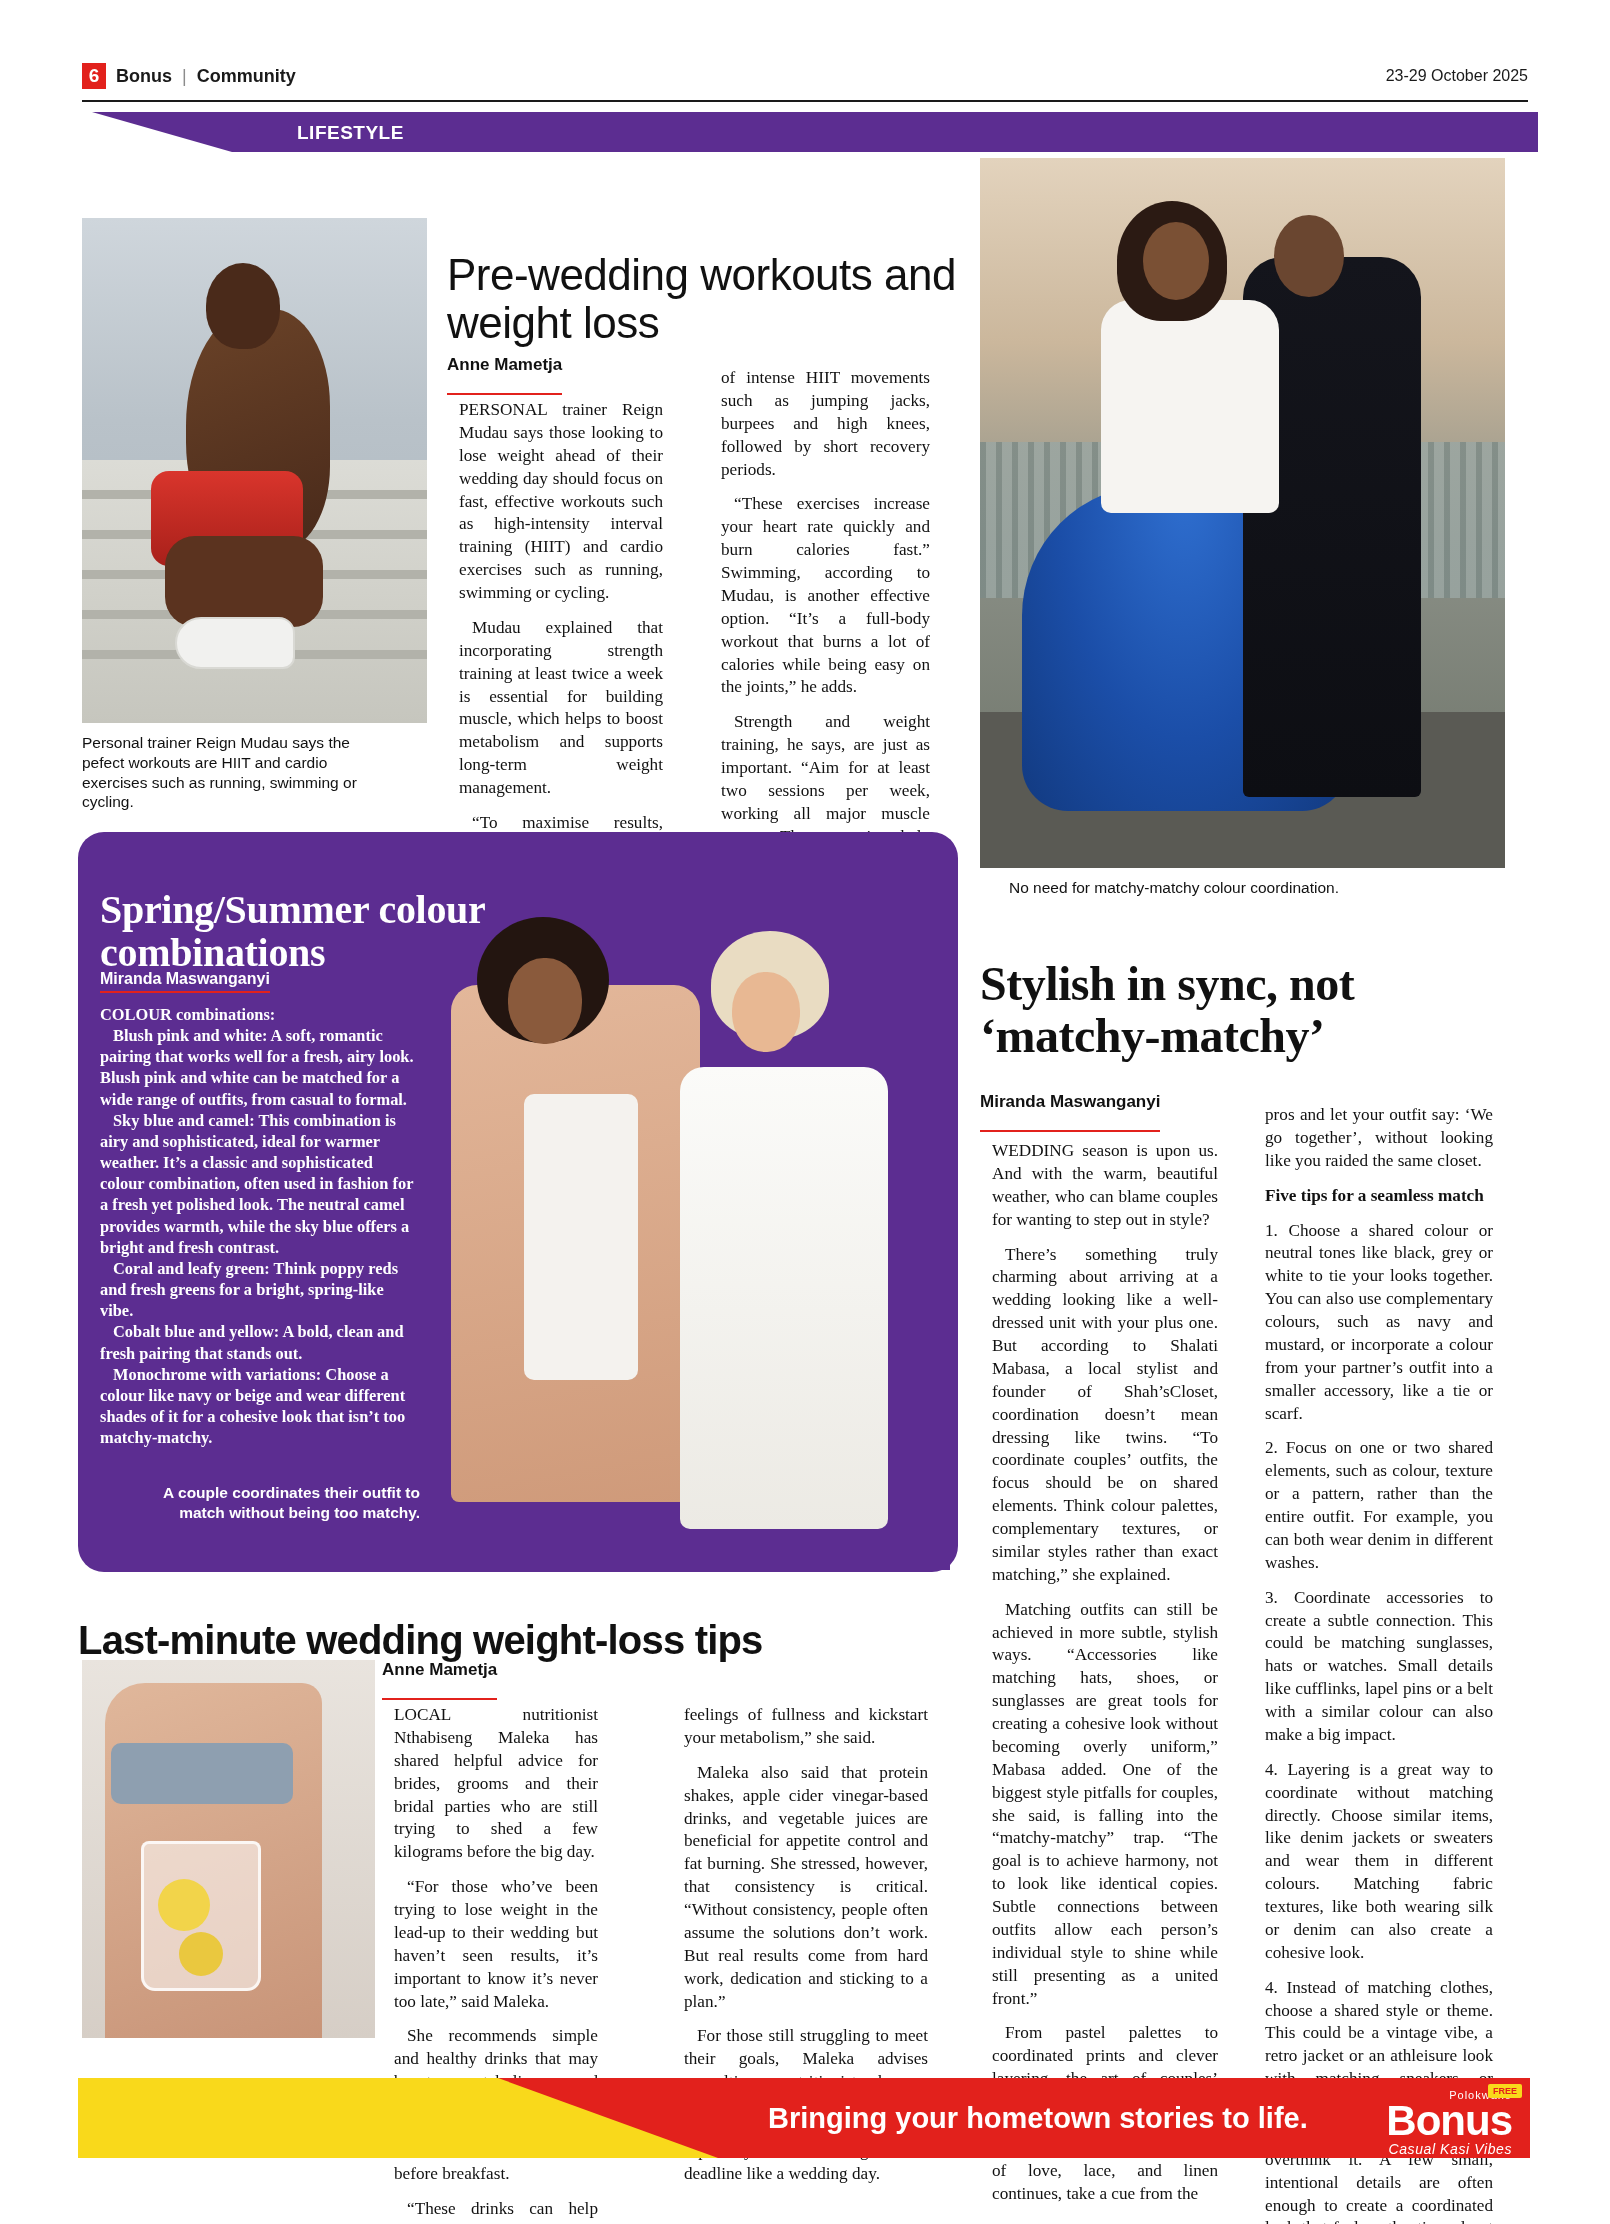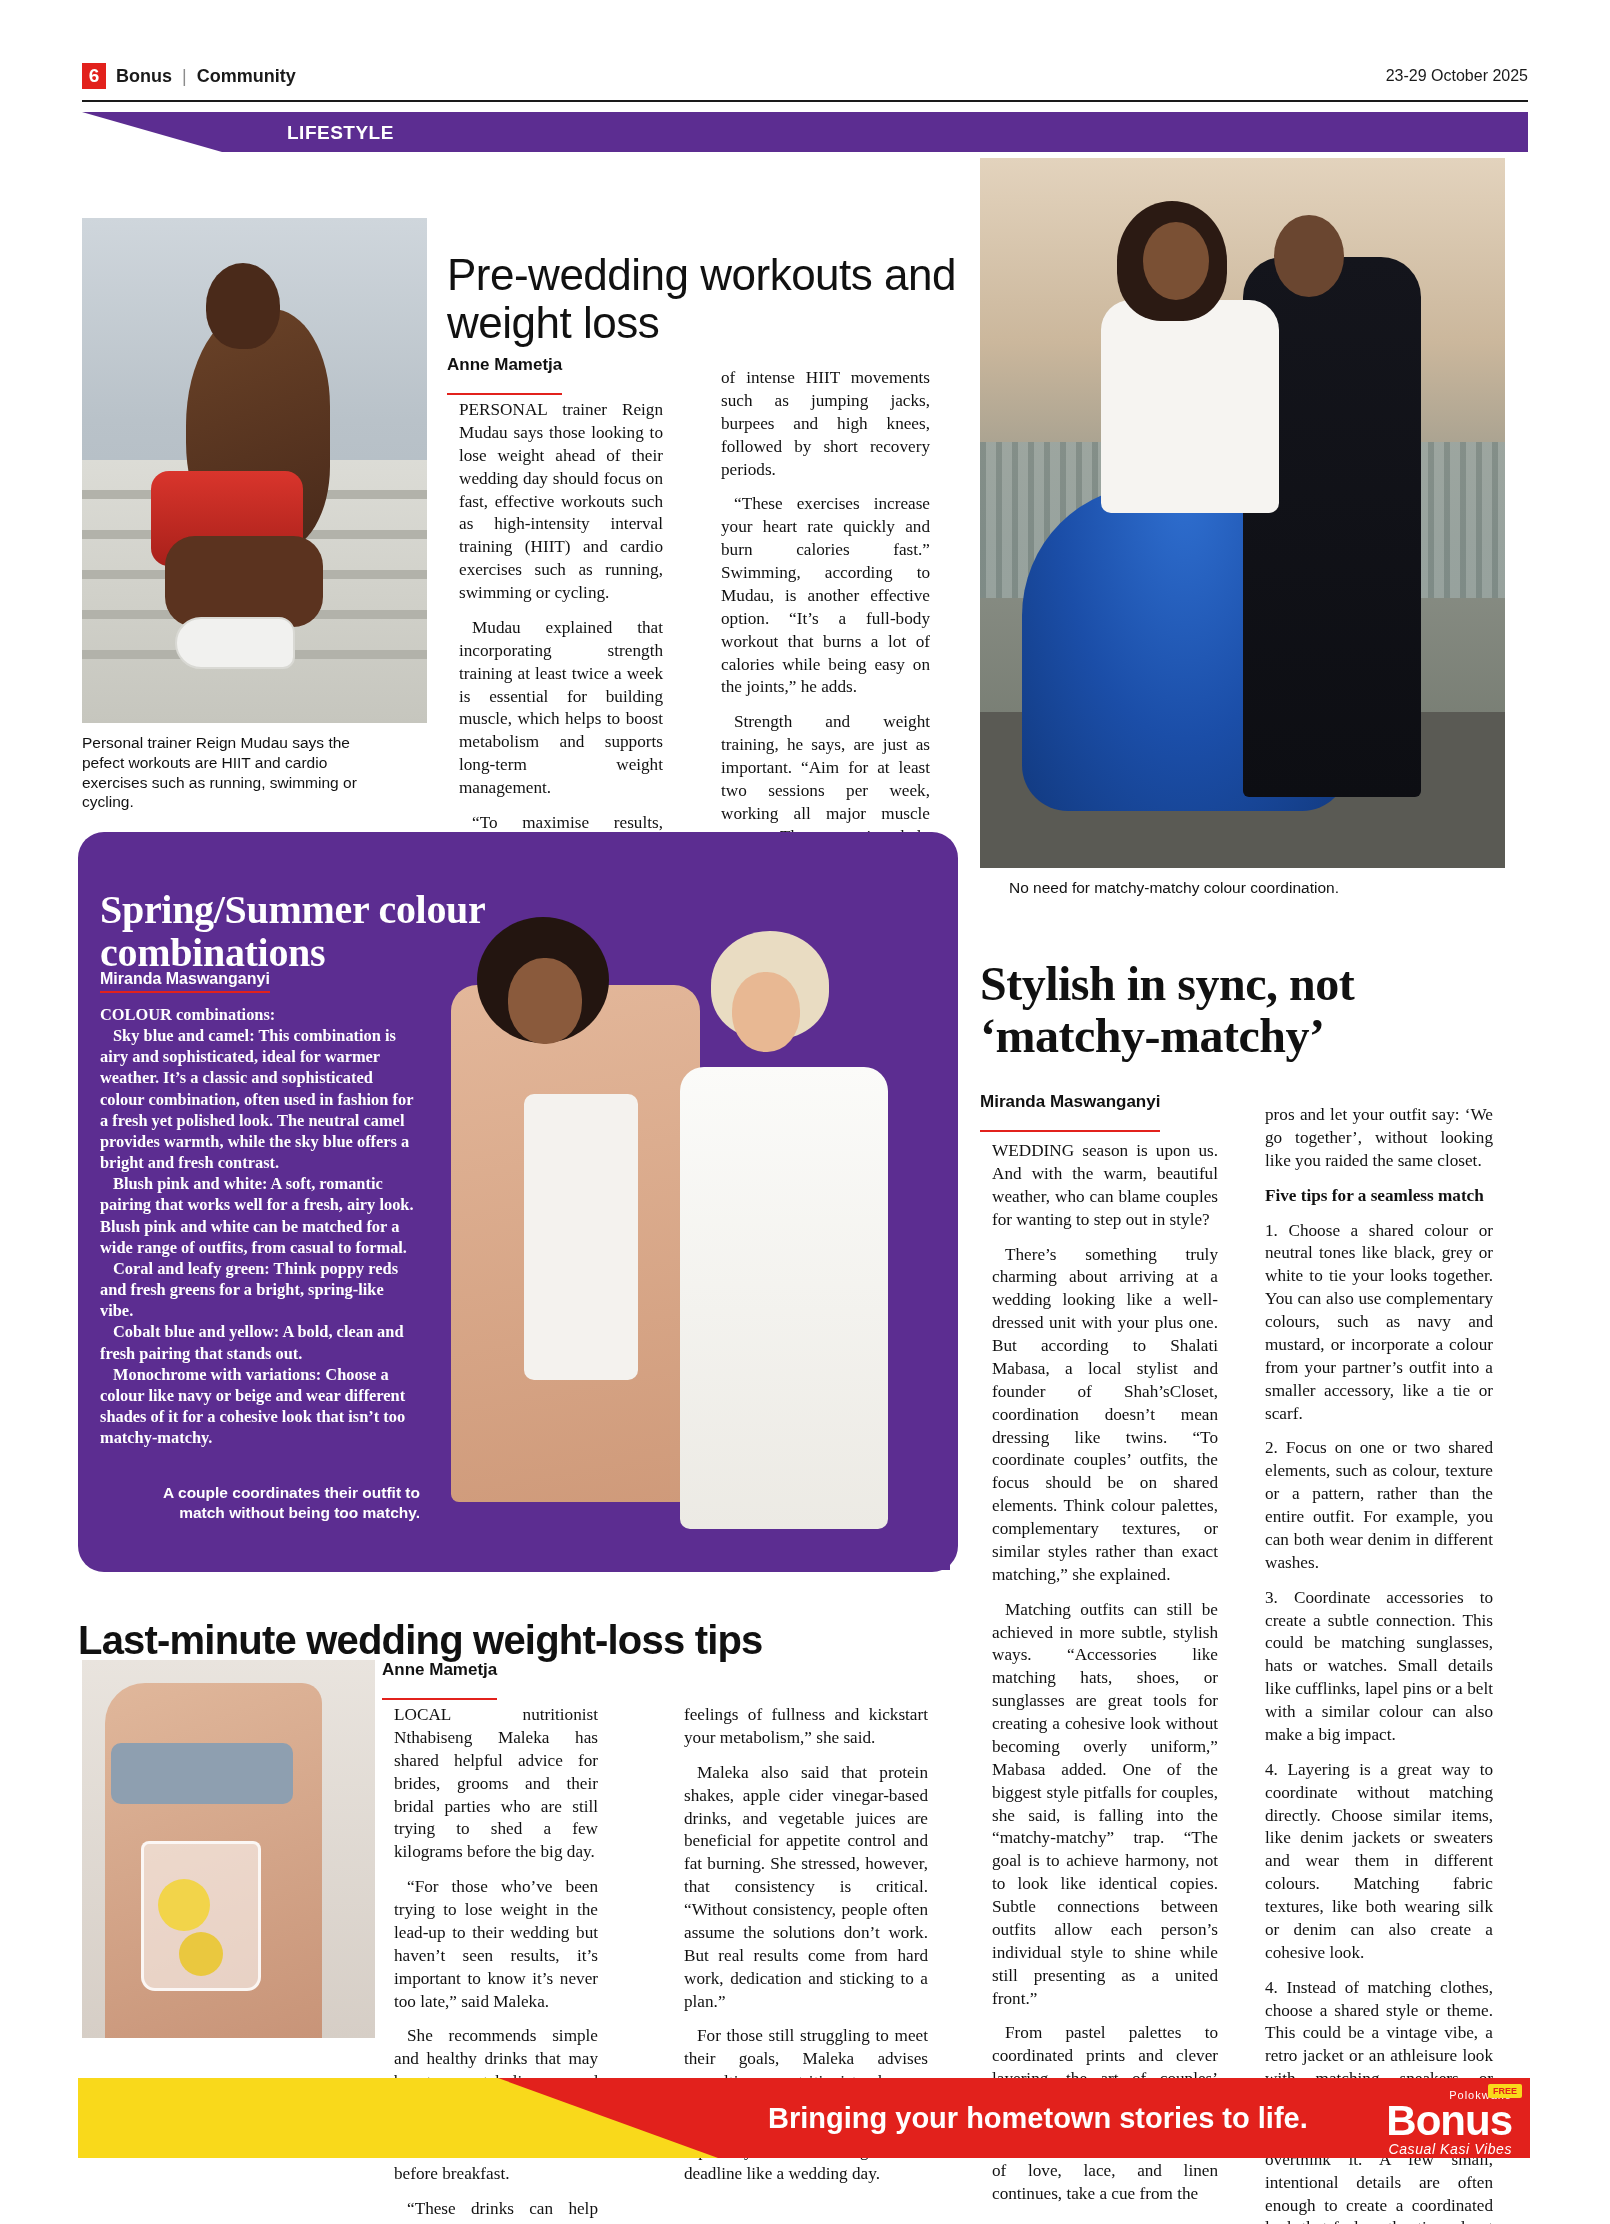--- a/index.html
+++ b/index.html
@@ -30,21 +30,21 @@
   .mast-sep { color:#8c8c8c; margin:0 5px; font-weight:normal; }
   .mast-date {
     margin-left:auto; font-family:"Liberation Sans", sans-serif;
     font-size:16px; color:#1a1a1a;
   }
   .mast-rule {
     position:absolute; left:82px; top:100px; width:1446px; height:2px; background:#1a1a1a;
   }
 
   
-  .banner-wrap { position:absolute; left:82px; top:112px; width:1446px; height:48px; }
+  .banner-wrap { position:absolute; left:92px; top:112px; width:1446px; height:48px; }
   .banner-bar {
     position:absolute; left:0; top:0; width:1446px; height:40px;
     background:#5c2d91;
     clip-path: polygon(0 0, 1446px 0, 1446px 40px, 140px 40px);
   }
   .banner-text {
     position:absolute; left:205px; top:10px;
     font-family:"Liberation Sans", sans-serif; font-weight:bold; font-size:19px;
     color:#ffffff; letter-spacing:0.5px;
   }
@@ -321,22 +321,22 @@
       <div class="mface"></div>
       <div class="dress"></div>
       <div class="blonde"></div>
       <div class="wface"></div>
     </div>
   </div>
   <h2 class="purple-h">Spring/Summer colour combinations</h2>
   <span class="purple-byline">Miranda Maswanganyi</span>
   <div class="purple-body">
     <p class="first">COLOUR combinations:</p>
+    <p>Blush pink and white: A soft, romantic pairing that works well for a fresh, airy look. Blush pink and white can be matched for a wide range of outfits, from casual to formal.</p>
     <p>Sky blue and camel: This combination is airy and sophisticated, ideal for warmer weather. It’s a classic and sophisticated colour combination, often used in fashion for a fresh yet polished look. The neutral camel provides warmth, while the sky blue offers a bright and fresh contrast.</p>
-    <p>Blush pink and white: A soft, romantic pairing that works well for a fresh, airy look. Blush pink and white can be matched for a wide range of outfits, from casual to formal.</p>
     <p>Coral and leafy green: Think poppy reds and fresh greens for a bright, spring-like vibe.</p>
     <p>Cobalt blue and yellow: A bold, clean and fresh pairing that stands out.</p>
     <p>Monochrome with variations: Choose a colour like navy or beige and wear different shades of it for a cohesive look that isn’t too matchy-matchy.</p>
   </div>
   <div class="purple-cap">A couple coordinates their outfit to match without being too matchy.</div>
 
   <h2 class="headline2">Stylish in sync, not ‘matchy-matchy’</h2>
   <div class="a3-byline">
     <span class="byline">Miranda Maswanganyi</span>
   </div>

